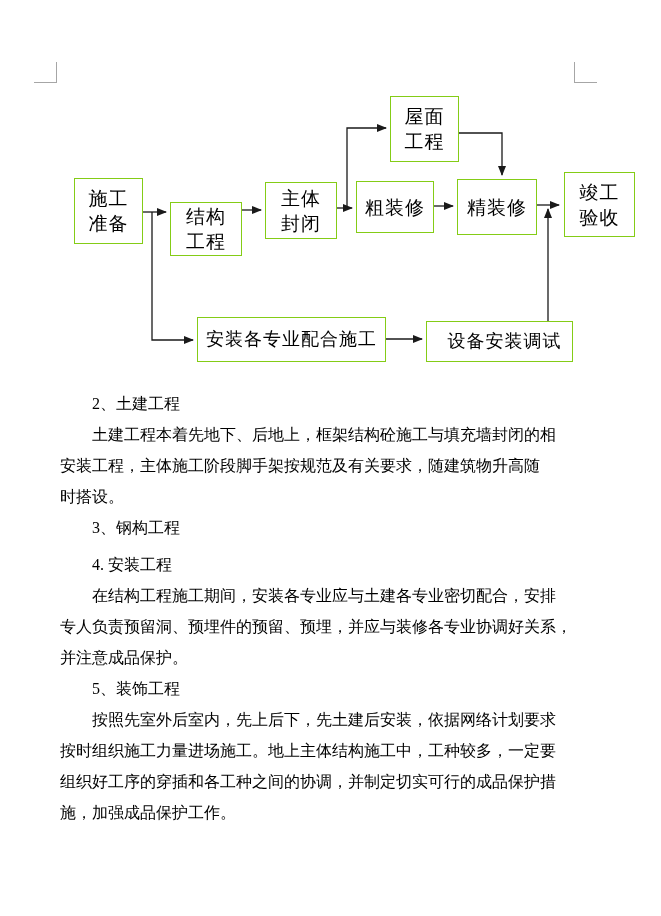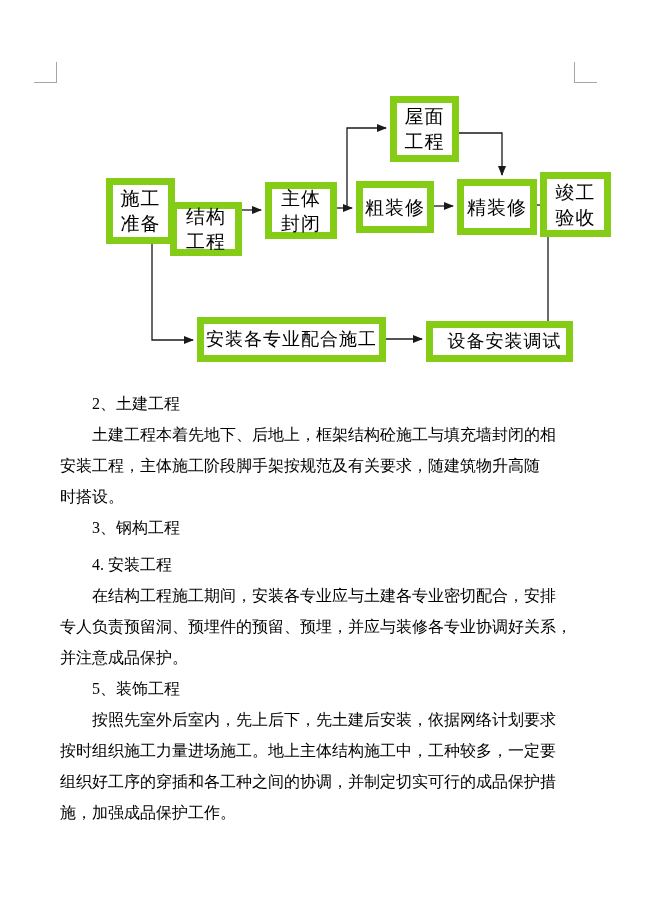--- a/index.html
+++ b/index.html
@@ -51,38 +51,38 @@
   }
   .connectors line,
   .connectors polyline {
     stroke: #1a1a1a;
     stroke-width: 1.3;
     fill: none;
   }
   .fbox {
     position: absolute;
     box-sizing: border-box;
-    border: 7px solid #84cc16;
+    border: 1px solid #84cc16;
     background: #ffffff;
     display: flex;
     align-items: center;
     justify-content: center;
     text-align: center;
     white-space: pre-line;
     font-size: 19px;
     line-height: 25px;
     letter-spacing: 1px;
   }
-  .b1 { left: 74px;  top: 178px; width: 69px;  height: 66px; margin-left: 32px; }
+  .b1 { left: 74px;  top: 178px; width: 69px;  height: 66px; }
   .b2 { left: 170px; top: 184px; width: 72px;  height: 54px; margin-top: 18px; }
   .b3 { left: 265px; top: 182px; width: 72px;  height: 57px; text-align: right; }
   .b4 { left: 390px; top: 96px;  width: 69px;  height: 66px; }
   .b5 { left: 356px; top: 181px; width: 78px;  height: 52px; text-align: center; }
   .b6 { left: 457px; top: 179px; width: 80px;  height: 56px; }
-  .b7 { left: 540px; top: 172px; width: 71px;  height: 65px; }
+  .b7 { left: 564px; top: 172px; width: 71px;  height: 65px; }
   .b8 { left: 197px; top: 317px; width: 189px; height: 45px; font-size: 18px; }
   .b9 { left: 426px; top: 321px; width: 147px; height: 41px; font-size: 18px; padding-left: 10px; }
 
   
   .text-body {
     position: absolute;
     left: 60px;
     top: 388px;
     width: 527px;
     font-size: 16px;

